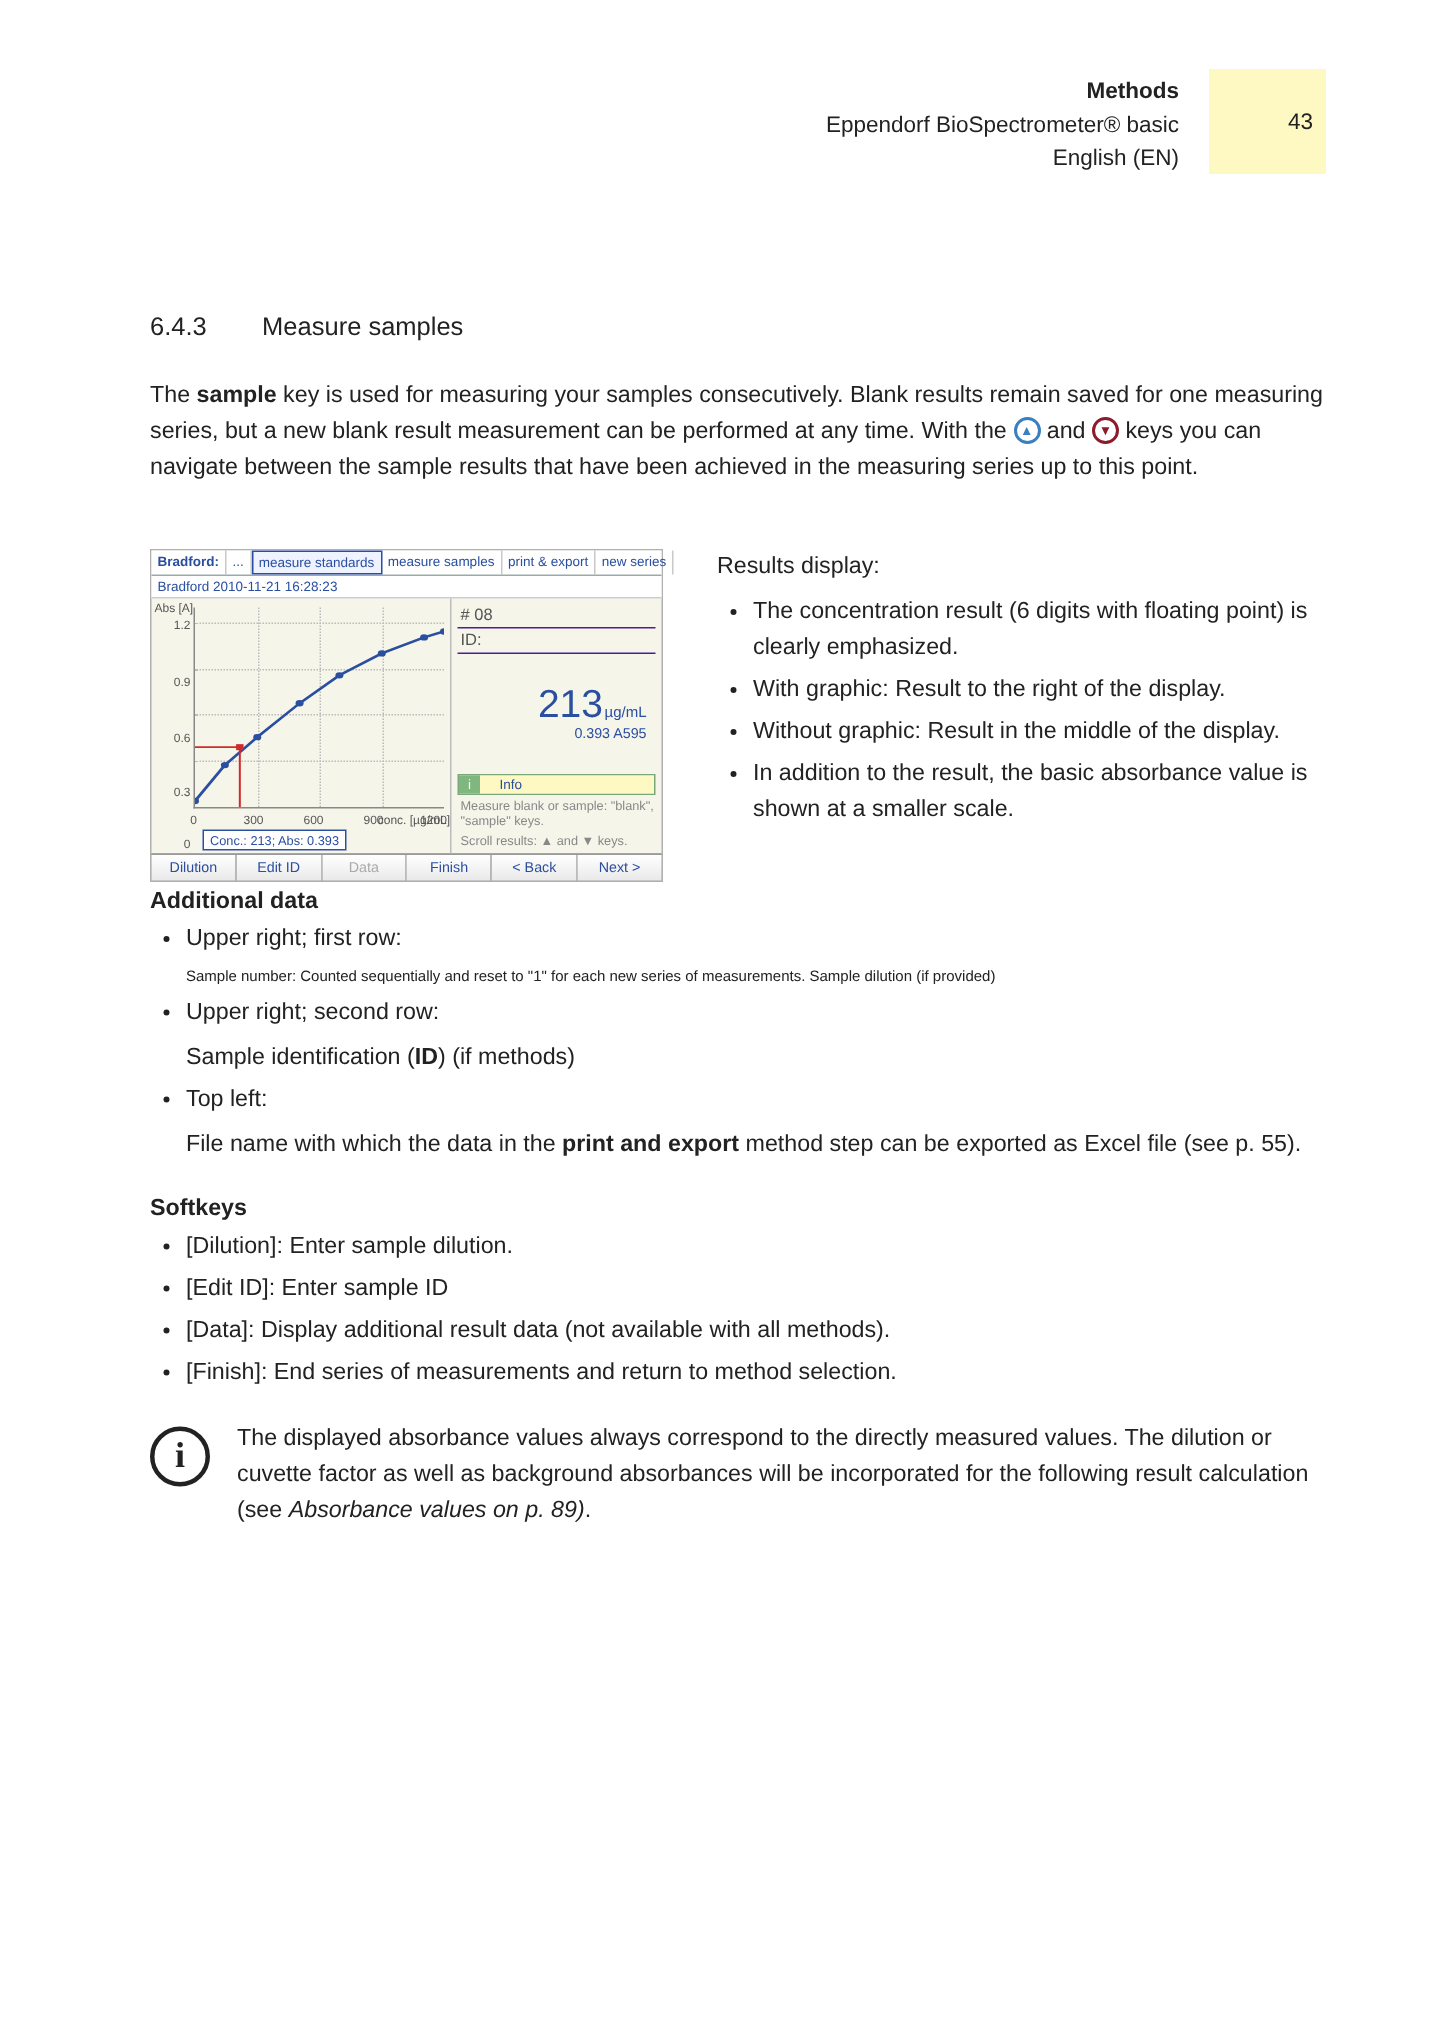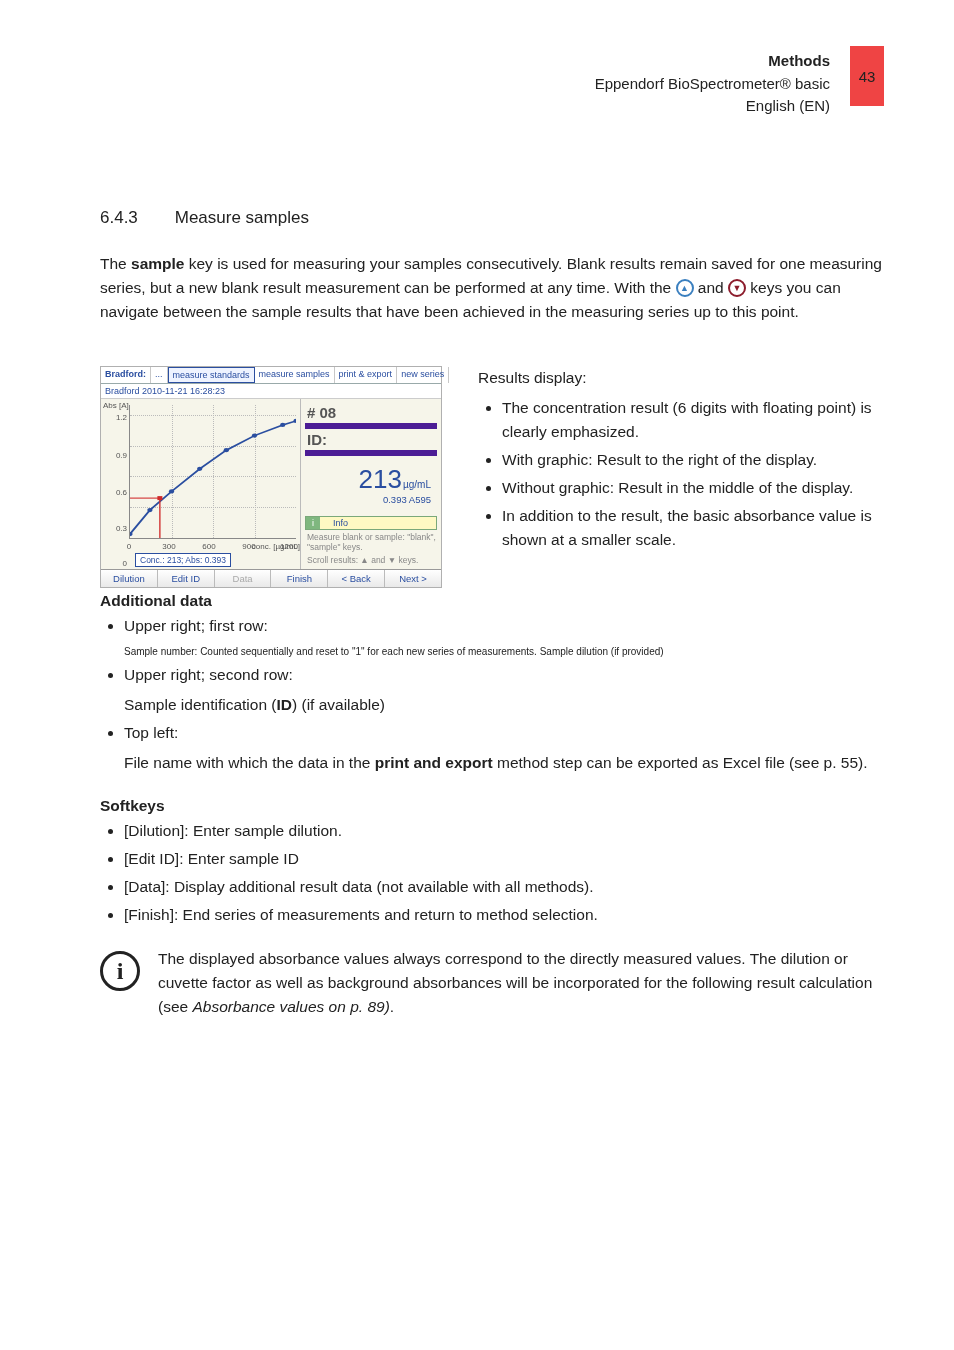--- a/index.html
+++ b/index.html
@@ -24,28 +24,29 @@
     gap: 20px;
     font-size: 15px;
   }
   .header-text {
     text-align: right;
     line-height: 1.5;
   }
   .header-text .h-title { font-weight: bold; }
   .page-num {
     width: 34px;
-    height: 60px;
-    background: #ef4444;
+    height: 70px;
+    background: #fef9c3;
     color: #222;
     display:flex;
     align-items:center;
     justify-content:center;
     font-size:15px;
     margin-top: -4px;
+    padding-left: 44px;
   }
   .section-heading {
     margin-top: 90px;
     font-size: 17px;
     font-weight: normal;
   }
   .sec-num { display:inline-block; width: 70px; }
   .intro {
     margin-top: 24px;
     font-size: 15.5px;
@@ -140,25 +141,24 @@
   }
   svg.curve { position:absolute; left:0; top:0; width:100%; height:100%; }
 
   .dev-right {
     flex:1;
     display:flex; flex-direction:column;
     padding:3px 4px;
     position: relative;
   }
   .dev-field {
-    border-bottom:6px solid #4c1d95;
+    border-bottom:1px solid #4c1d95;
     padding:2px 2px;
-    font-size:15px;
+    font-size:11px;
     color:#555;
-    font-weight:bold;
   }
   .dev-result {
     flex: 1;
     display: flex;
     flex-direction: column;
     align-items: flex-end;
     justify-content: center;
     color: #2a4ea0;
     padding-right: 6px;
     gap: 2px;
@@ -342,21 +342,21 @@
 
 <div class="sub-head">Additional data</div>
 <ul class="b">
   <li>
     <span>Upper right; first row:</span>
     <div class="indent" style="margin-left:0; margin-top:6px;">Sample number: Counted sequentially and reset to "1" for each new series of measurements. Sample dilution (if provided)</div>
   </li>
   <li>
     <span>Upper right; second row:</span>
     <div style="margin-top:6px;">
-      <span>Sample identification (</span><b>ID</b><span>) (if available)</span>
+      <span>Sample identification (</span><b>ID</b><span>) (if methods)</span>
     </div>
   </li>
   <li>
     <span>Top left:</span>
     <div style="margin-top:6px;">
       <span>File name with which the data in the </span><b>print and export</b><span> method step can be exported as Excel file (see p. 55).</span>
     </div>
   </li>
 </ul>
 

